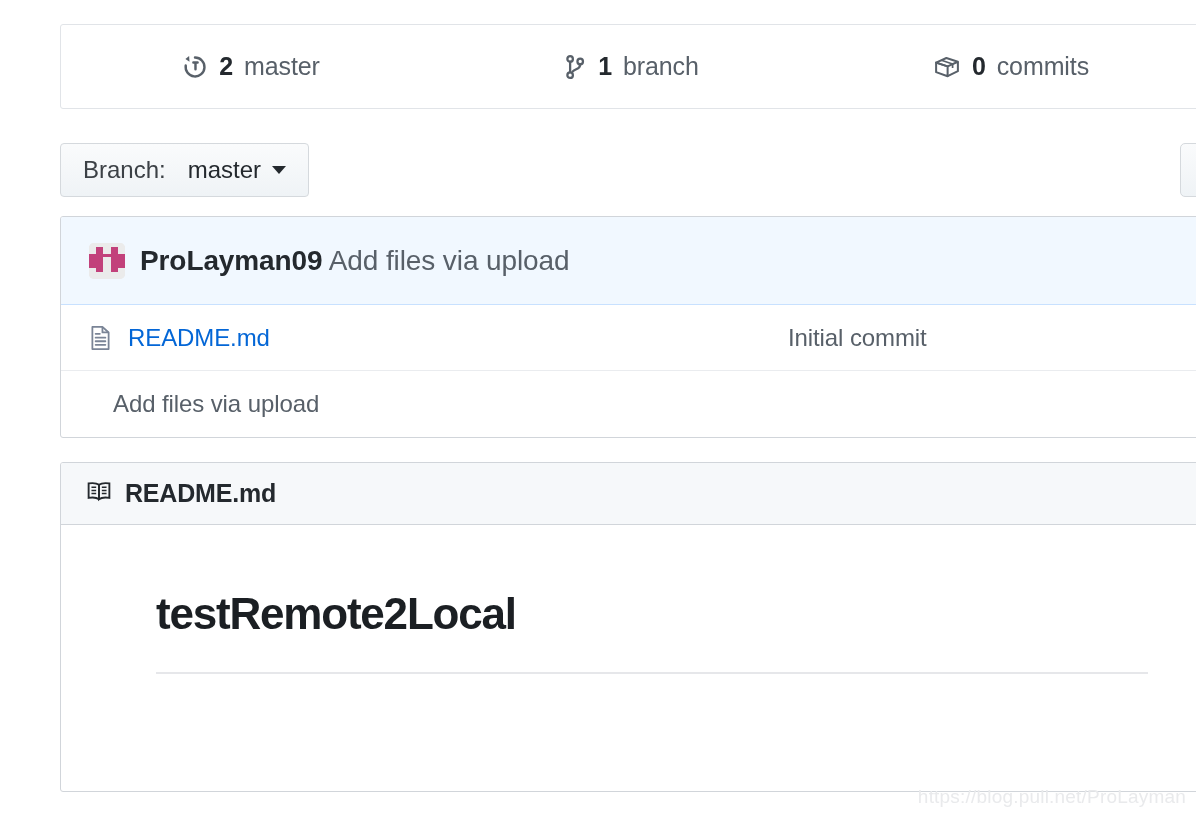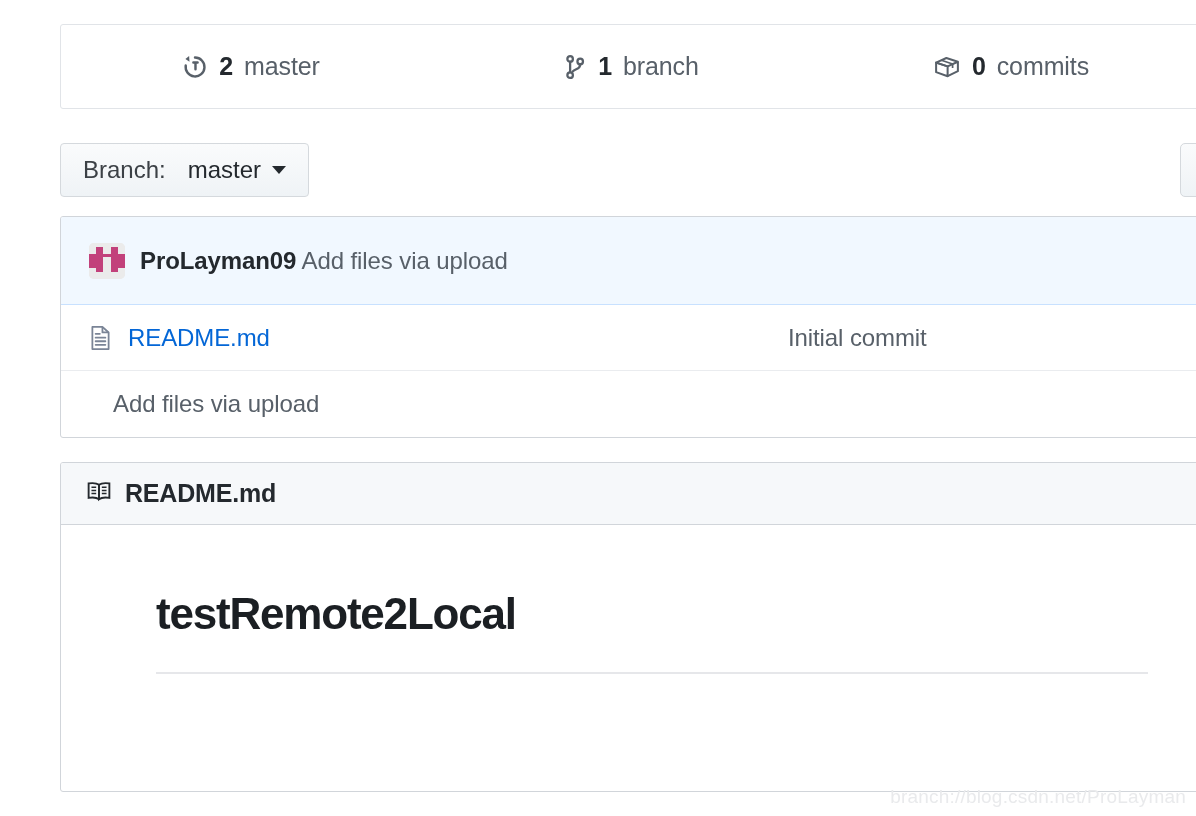--- a/index.html
+++ b/index.html
@@ -123,21 +123,21 @@
   }
   .avatar {
     width: 36px;
     height: 36px;
     border-radius: 5px;
     background: #ebebeb;
     flex: 0 0 auto;
     display: block;
   }
   .commit-text {
-    font-size: 24px;
+    font-size: 28px;
     color: #586069;
     white-space: nowrap;
     letter-spacing: -0.1px;
   }
   .commit-text .author {
     color: #24292e;
     font-weight: bold;
   }
 
   .file-row {
@@ -338,15 +338,15 @@
         </svg>
       </span>
       <span class="readme-title">README.md</span>
     </div>
     <div class="readme-body">
       <h1 class="readme-h1">testRemote2Local</h1>
       <div class="readme-rule"></div>
     </div>
   </div>
 
-  <div class="watermark">branch://blog.csdn.net/ProLayman</div>
+  <div class="watermark">https://blog.pull.net/ProLayman</div>
 
 </div>
 
 </body></html>

